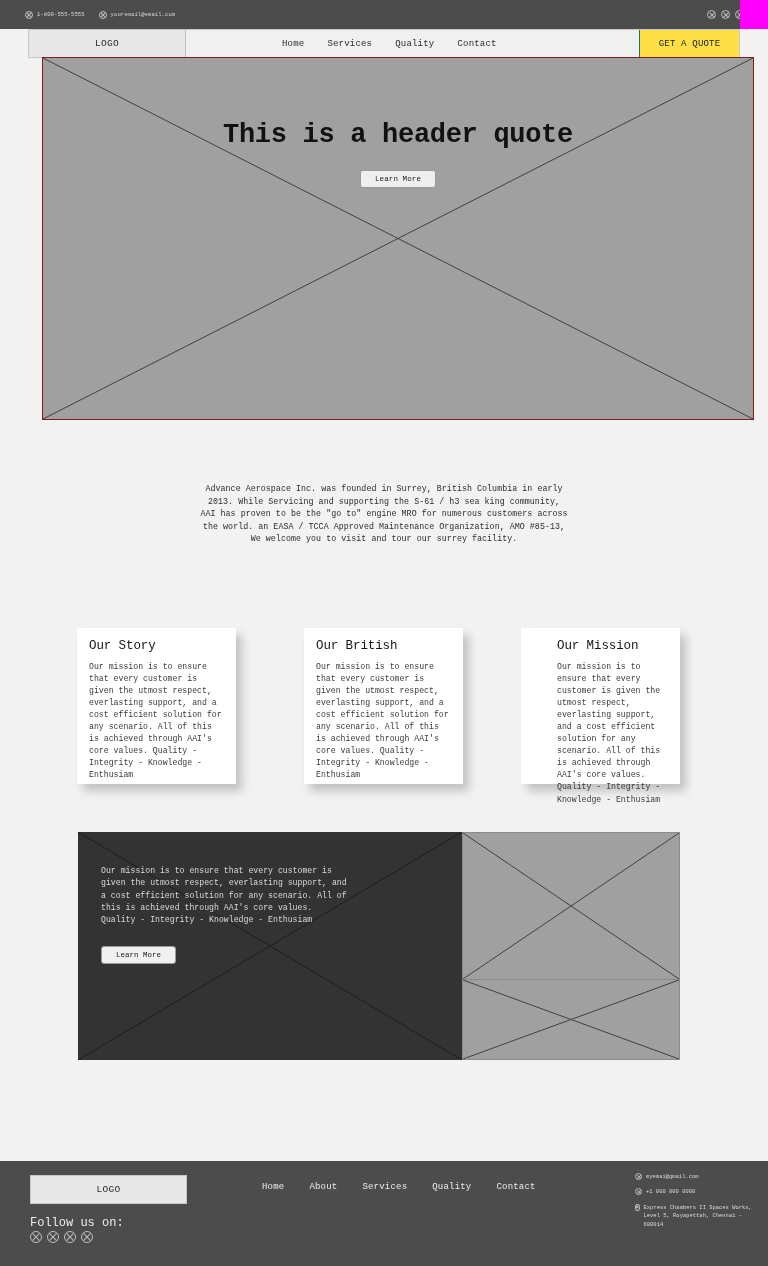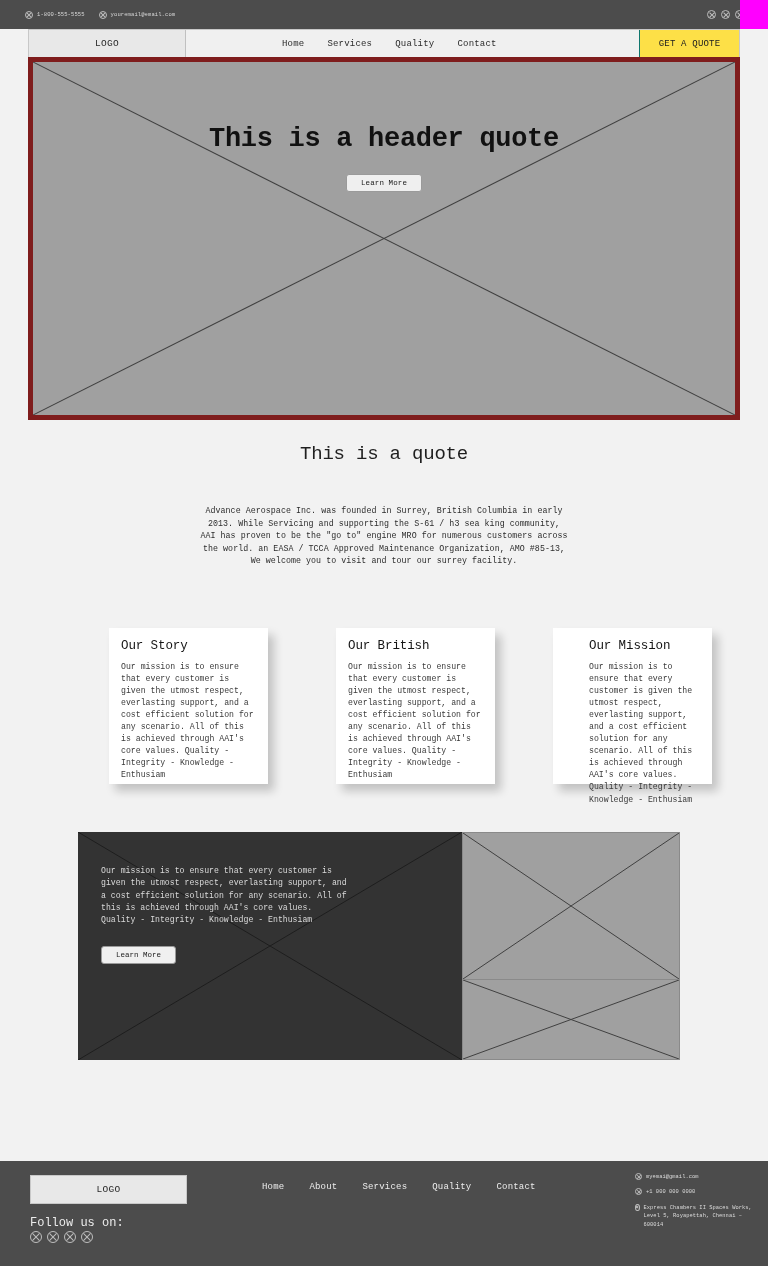--- a/index.html
+++ b/index.html
@@ -50,22 +50,22 @@
   .nav-links { flex: 1; display: flex; align-items: center; gap: 23px; padding-left: 96px; }
   .nav-links a { font-size: 9px; color: #2b2b2b; text-decoration: none; letter-spacing: .2px; }
   .quote-btn {
     width: 100px; background: #fde047; border-left: 1px solid #0f766e;
     display: flex; align-items: center; justify-content: center;
     font-size: 9px; color: #202020; letter-spacing: .2px; white-space: nowrap;
   }
 
   
   .hero {
-    position: absolute; top: 57px; left: 28px; width: 712px; height: 363px;
-    background: #a0a0a0; border: 5px solid #7f1d1d; overflow: hidden;
+    position: absolute; top: 57px; left: 42px; width: 712px; height: 363px;
+    background: #a0a0a0; border: 1px solid #7f1d1d; overflow: hidden;
   }
   .hero svg.xcross { position: absolute; inset: 0; width: 100%; height: 100%; }
   .hero-content {
     position: absolute; top: 0; left: 0; width: 100%; height: 100%;
     display: flex; flex-direction: column; align-items: center;
     padding-top: 62px;
   }
   .hero-title {
     font-size: 27px; font-weight: bold; color: #111; letter-spacing: -.3px;
     text-align: center;
@@ -87,21 +87,20 @@
     margin: 40px auto 0; width: 372px; font-size: 8.3px; color: #2c2c2c;
     line-height: 1.52; letter-spacing: .05px;
   }
 
   
   .cards { position: absolute; top: 628px; left: 0; width: 768px; height: 160px; }
   .card {
     position: absolute; top: 0; width: 159px; height: 156px;
     background: #fff; padding: 11px 12px 0 12px;
     box-shadow: 6px 7px 9px rgba(0,0,0,.20);
-    margin-left: 32px;
   }
   .card-1 { left: 77px; }
   .card-2 { left: 304px; }
   .card-3 { left: 521px; padding-left: 36px; }
   .card h3 { font-size: 12.5px; font-weight: normal; color: #141414; letter-spacing: -.1px; }
   .card p { margin-top: 8px; font-size: 8.2px; color: #3a3a3a; line-height: 1.47; }
 
   
   .offer { position: absolute; top: 832px; left: 78px; width: 602px; height: 228px; display: flex; }
   .offer-left { position: relative; width: 384px; background: #333333; overflow: hidden; }
@@ -175,21 +174,20 @@
       <line x1="0" y1="0" x2="712" y2="363" stroke="#404040" stroke-width="1" vector-effect="non-scaling-stroke"></line>
       <line x1="712" y1="0" x2="0" y2="363" stroke="#404040" stroke-width="1" vector-effect="non-scaling-stroke"></line>
     </svg>
     <div class="hero-content">
       <div class="hero-title">This is a header quote</div>
       <button class="btn-light">Learn More</button>
     </div>
   </div>
 
   <div class="quote-sec">
-    <div class="quote-title">This is a quote</div>
     <div class="quote-body">Advance Aerospace Inc. was founded in Surrey, British Columbia in early 2013. While Servicing and supporting the S-61 / h3 sea king community, AAI has proven to be the "go to" engine MRO for numerous customers across the world. an EASA / TCCA Approved Maintenance Organization, AMO #85-13, We welcome you to visit and tour our surrey facility.</div>
   </div>
 
   <div class="cards">
     <div class="card card-1">
       <h3>Our Story</h3>
       <p>Our mission is to ensure that every customer is given the utmost respect, everlasting support, and a cost efficient solution for any scenario. All of this is achieved through AAI's core values. Quality - Integrity - Knowledge - Enthusiam</p>
     </div>
     <div class="card card-2">
       <h3>Our British</h3>

